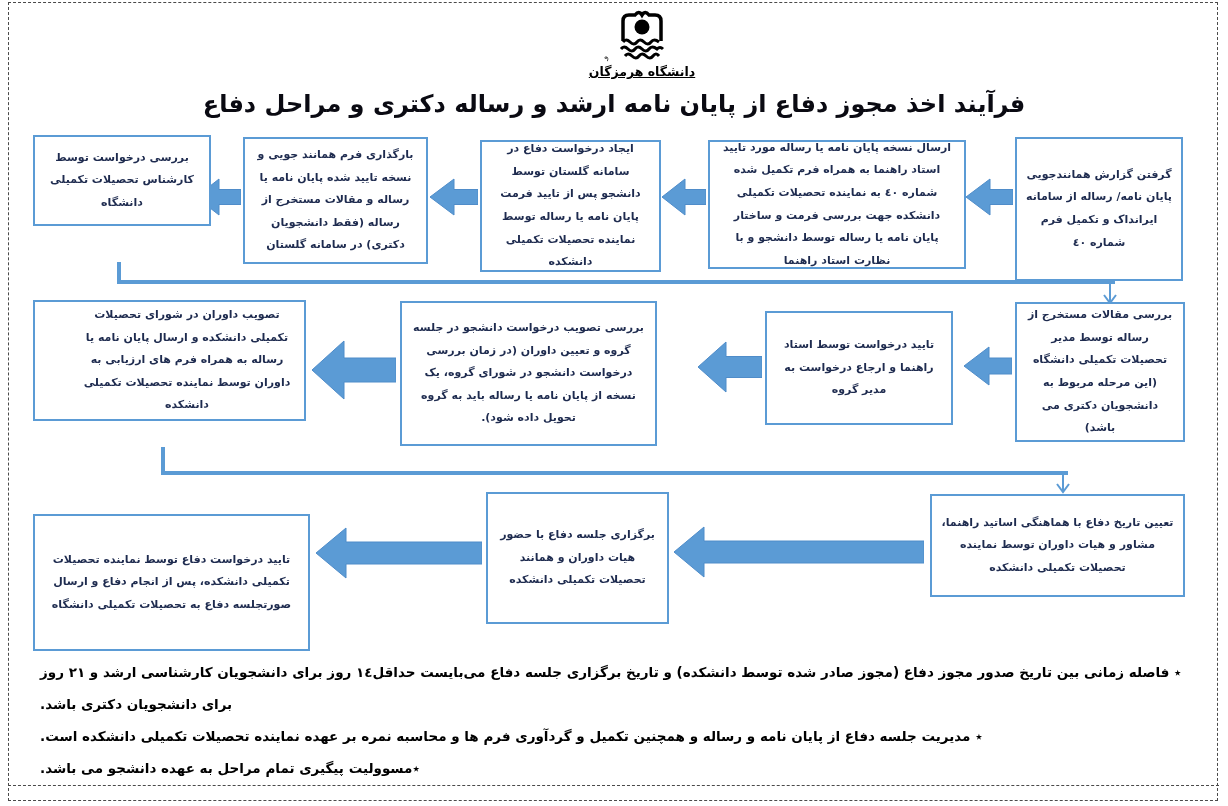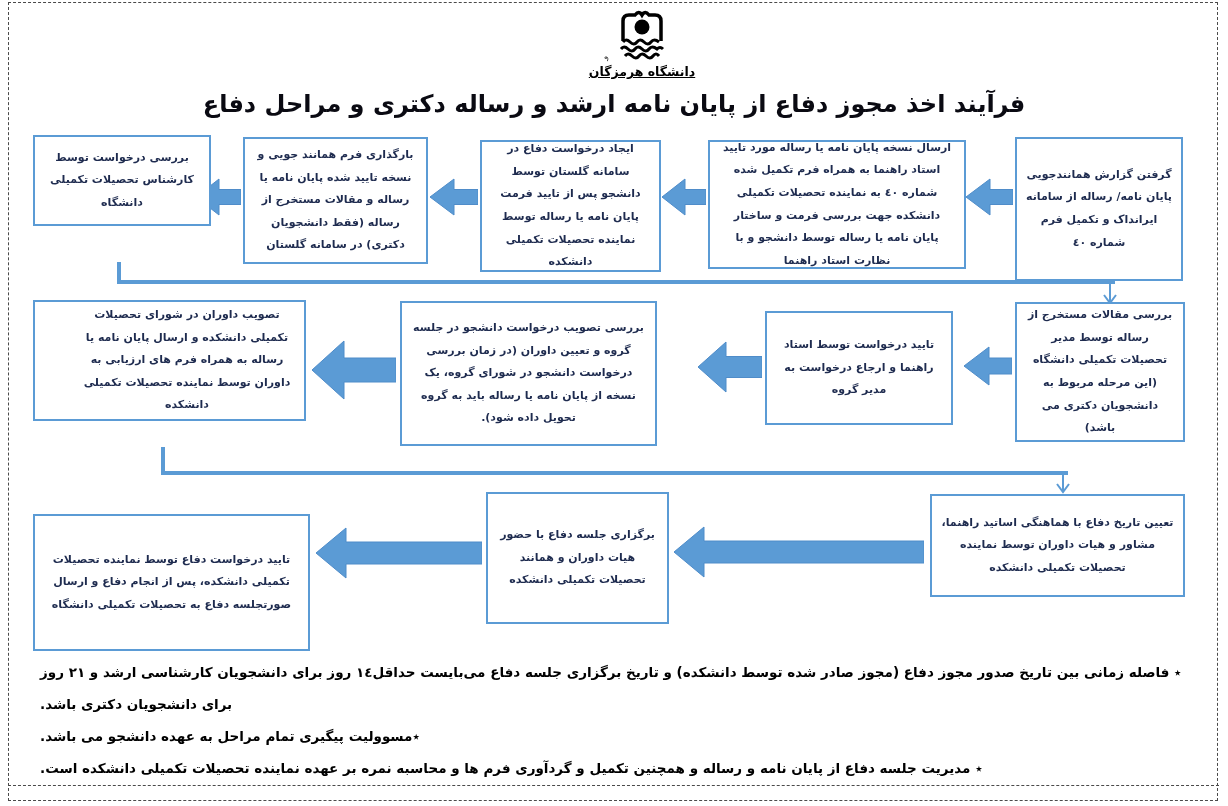--- a/index.html
+++ b/index.html
@@ -176,15 +176,15 @@
 <div class="fbox" id="bx-3-2">برگزاری جلسه دفاع با حضور هیات داوران و همانند تحصیلات تکمیلی دانشکده</div>
 <div class="arrow" id="ar-3-2">
   <svg width="166" height="52" viewBox="0 0 166 52">
       <polygon points="166,15 30,15 30,1 0,26 30,51 30,37 166,37"></polygon>
     </svg>
 </div>
 <div class="fbox" id="bx-3-3">تایید درخواست دفاع توسط نماینده تحصیلات تکمیلی دانشکده، پس از انجام دفاع و ارسال صورتجلسه دفاع به تحصیلات تکمیلی دانشگاه</div>
 
 <div class="footnotes">
   <div class="footnote">٭ فاصله زمانی بین تاریخ صدور مجوز دفاع (مجوز صادر شده توسط دانشکده) و تاریخ برگزاری جلسه دفاع می‌بایست حداقل١٤ روز برای دانشجویان کارشناسی ارشد و ۲۱ روز برای دانشجویان دکتری باشد.</div>
+  <div class="footnote">٭ مدیریت جلسه دفاع از پایان نامه و رساله و همچنین تکمیل و گردآوری فرم ها و محاسبه نمره بر عهده نماینده تحصیلات تکمیلی دانشکده است.</div>
   <div class="footnote">٭مسوولیت پیگیری تمام مراحل به عهده دانشجو می باشد.</div>
-  <div class="footnote">٭ مدیریت جلسه دفاع از پایان نامه و رساله و همچنین تکمیل و گردآوری فرم ها و محاسبه نمره بر عهده نماینده تحصیلات تکمیلی دانشکده است.</div>
 </div>
 
 </body></html>

